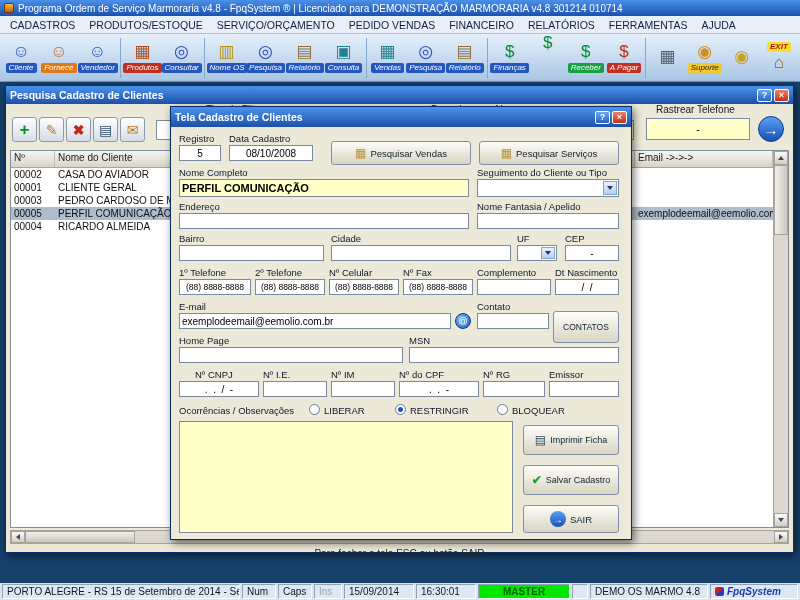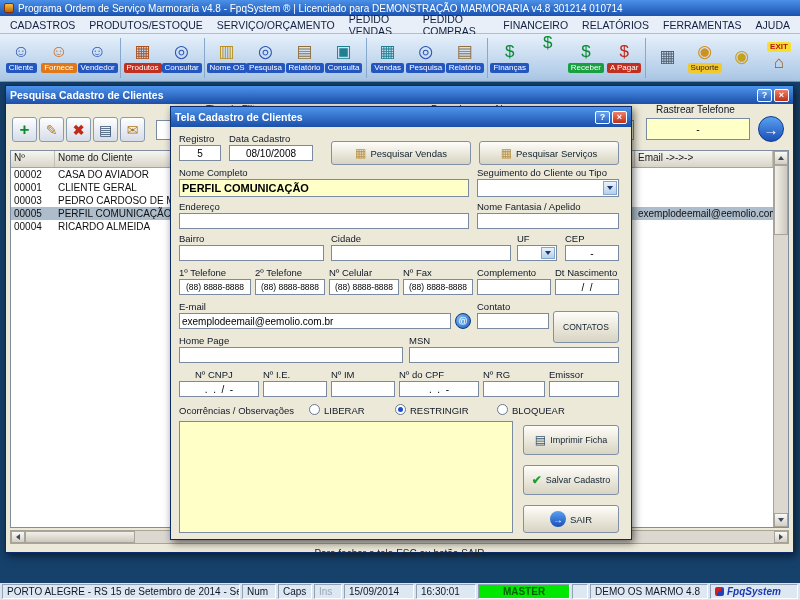--- a/index.html
+++ b/index.html
@@ -11,21 +11,21 @@
   .app-ico { width:10px; height:10px; flex:0 0 10px; border-radius:2px; background:linear-gradient(#f8c040,#c06010); border:1px solid #803000; }
 
   
   .menubar { height:18px; flex:0 0 18px; background:#e9eff8; border-bottom:1px solid #aebdd2; display:flex; align-items:center; font-size:10.5px; color:#102040; padding:0 3px; }
   .mitem { padding:1px 7px; cursor:default; }
 
   
   .toolbar { height:48px; flex:0 0 48px; background:linear-gradient(#e6f0fb,#a9c6e4); border-bottom:1px solid #6f93ba; display:flex; align-items:center; padding:0 3px; gap:1px; }
   .tbtn { width:38px; height:45px; display:flex; flex-direction:column; align-items:center; justify-content:center; gap:1px; border:1px solid transparent; border-radius:3px; }
   .ticon { font-size:17px; line-height:20px; height:20px; }
-  .tcap { font-size:8px; color:#fff; padding:0 3px; border-radius:2px; line-height:10px; white-space:nowrap; max-width:40px; overflow:hidden; }
+  .tcap { font-size:8px; color:#fff; padding:0 3px; border-radius:2px; line-height:10px; white-space:nowrap; max-width:40px; overflow:hidden;font-style:italic; }
   .tcap-dark { color:#402000; }
   .tcap-exit { color:#c01010; font-weight:bold; }
   .tsep { width:1px; height:40px; background:#86a8cc; margin:0 2px; flex:0 0 1px; }
   .tpush { margin-left:auto; }
 
   
   .desktop { position:relative; flex:1; background:#16416b; }
 
   
   .win { position:absolute; background:#ece9d8; border:1px solid #0a2a6a; box-shadow:2px 3px 8px rgba(0,0,0,.55); }
@@ -108,21 +108,20 @@
   <div class="titlebar">
     <span class="app-ico"></span>
     <span>Programa Ordem de Serviço Marmoraria v4.8 - FpqSystem ® | Licenciado para DEMONSTRAÇÃO MARMORARIA v4.8 301214 010714</span>
   </div>
 
   <div class="menubar">
     <span class="mitem">CADASTROS</span>
     <span class="mitem">PRODUTOS/ESTOQUE</span>
     <span class="mitem">SERVIÇO/ORÇAMENTO</span>
     <span class="mitem">PEDIDO VENDAS</span>
-    <span class="mitem">PEDIDO COMPRAS</span>
     <span class="mitem">FINANCEIRO</span>
     <span class="mitem">RELATÓRIOS</span>
     <span class="mitem">FERRAMENTAS</span>
     <span class="mitem">AJUDA</span>
   </div>
 
   <div class="toolbar">
     <div class="tbtn">
       <span class="ticon" style="color: rgb(42, 85, 184);">☺</span>
       <span class="tcap" style="background: rgb(36, 86, 192);">Cliente</span>

